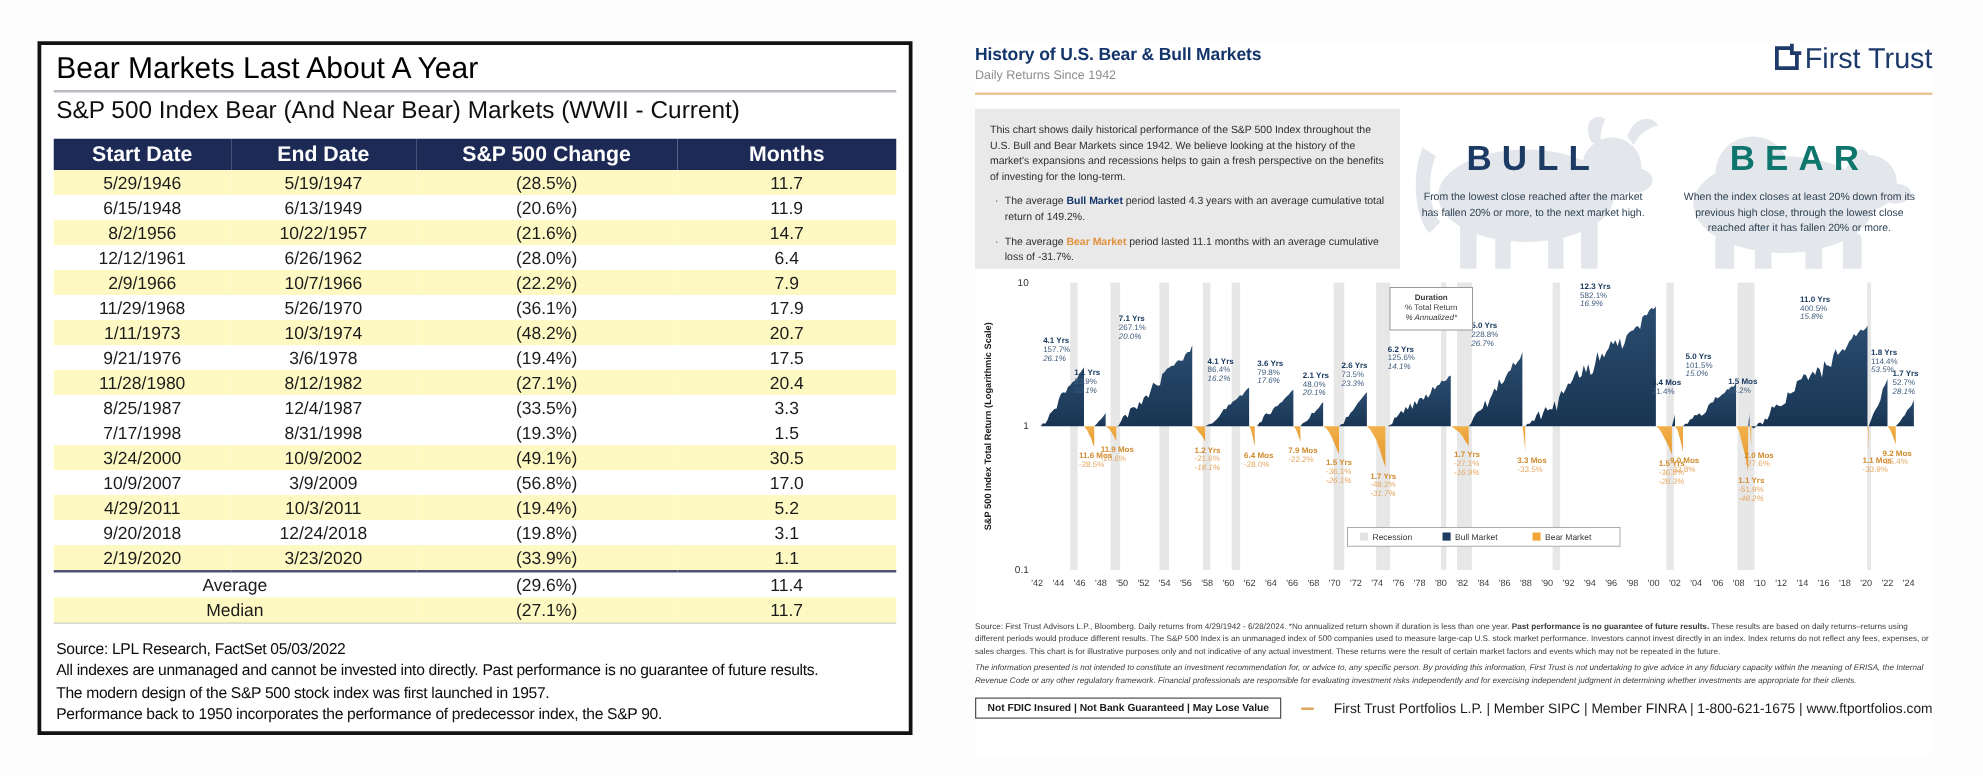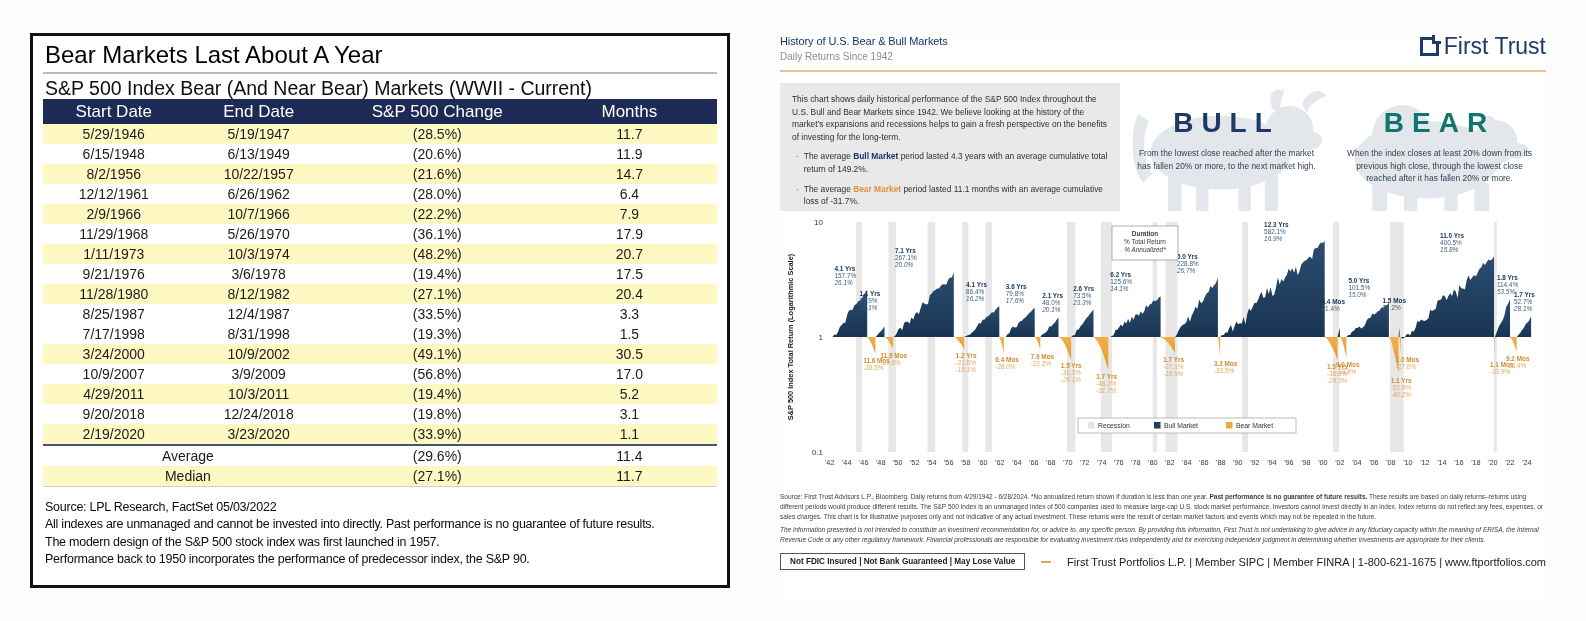--- a/index.html
+++ b/index.html
@@ -2,36 +2,36 @@
 <html><head>
 <meta charset="utf-8">
 <style>
   html,body{margin:0;padding:0}
   body{width:1586px;height:621px;background:#fdfdfd;font-family:"Liberation Sans",sans-serif;position:relative;overflow:hidden}
 
   
   .left-panel{position:absolute;left:30px;top:33px;width:700px;height:555px;background:#fff;
     border:3px solid #121212;box-sizing:border-box;padding:3px 10px 0 10px;overflow:hidden}
   .lp-title{font-size:24px;font-weight:normal;color:#000;padding:2px 0 3px 2px;border-bottom:2px solid #b9b9c0;line-height:1.15}
-  .lp-subtitle{font-size:19.5px;color:#0e0e0e;padding:3px 0 0 2px;line-height:1.15}
+  .lp-subtitle{font-size:19.5px;color:#0e0e0e;padding:3px 0 12px 2px;line-height:1.15}
   table.bear{width:100%;border-collapse:collapse;table-layout:fixed}
-  table.bear th{background:#1c2a55;color:#fff;font-size:17px;font-weight:normal;height:25px;text-align:center;padding:0}
+  table.bear th{background:#1c2a55;color:#fff;font-size:17px;font-weight:bold;height:25px;text-align:center;padding:0}
   table.bear td{font-size:14px;height:20px;text-align:center;color:#1b1b1b;padding:0;line-height:1}
   tr.stripe{background:#fef9c3}
   td.chg{color:#a23b3e}
   tr.sumrow td{border-top:0}
   tr.sumrow.first td{border-top:2px solid #4a5275}
   tr.sumrow.last td{border-bottom:1px solid #cfcfd6}
   .lp-notes{margin-top:12px;font-size:12.5px;letter-spacing:-0.25px;color:#0c0c0c;line-height:1.38;padding-left:2px}
   .lp-notes div{white-space:nowrap}
 
   
   .right-panel{position:absolute;left:780px;top:35px;width:766px;height:570px;background:#fff}
   .rp-header{display:flex;justify-content:space-between;align-items:flex-start}
-  .rp-title{font-size:11px;font-weight:normal;color:#14356b;letter-spacing:-0.1px}
+  .rp-title{font-size:14px;font-weight:bold;color:#14356b;letter-spacing:-0.1px}
   .rp-subtitle{font-size:10px;color:#8d8d8d;margin-top:4px}
   .rp-logo{display:flex;align-items:center;gap:5px;color:#1d3a6b;font-size:23px;line-height:1}
   .logo-square{width:13px;height:13px;border:3px solid #1d3a6b;position:relative;display:inline-block}
   .logo-square::after{content:"";position:absolute;right:-5px;top:-5px;width:6px;height:6px;background:#fff;border-left:3px solid #1d3a6b;border-bottom:3px solid #1d3a6b}
   .rp-rule{border-bottom:2px solid #e6c694;margin-top:8px}
 
   .info-row{display:flex;margin-top:11px;height:128px}
   .intro-box{width:340px;box-sizing:border-box;background:#e9e9ea;padding:10px 12px 8px 12px;font-size:8.4px;line-height:1.5;color:#2e2e2e}
   .intro-box ul{margin:7px 0 0 4px;padding:0;list-style:none}
   .intro-box li{display:flex;gap:5px;margin-bottom:7px}

